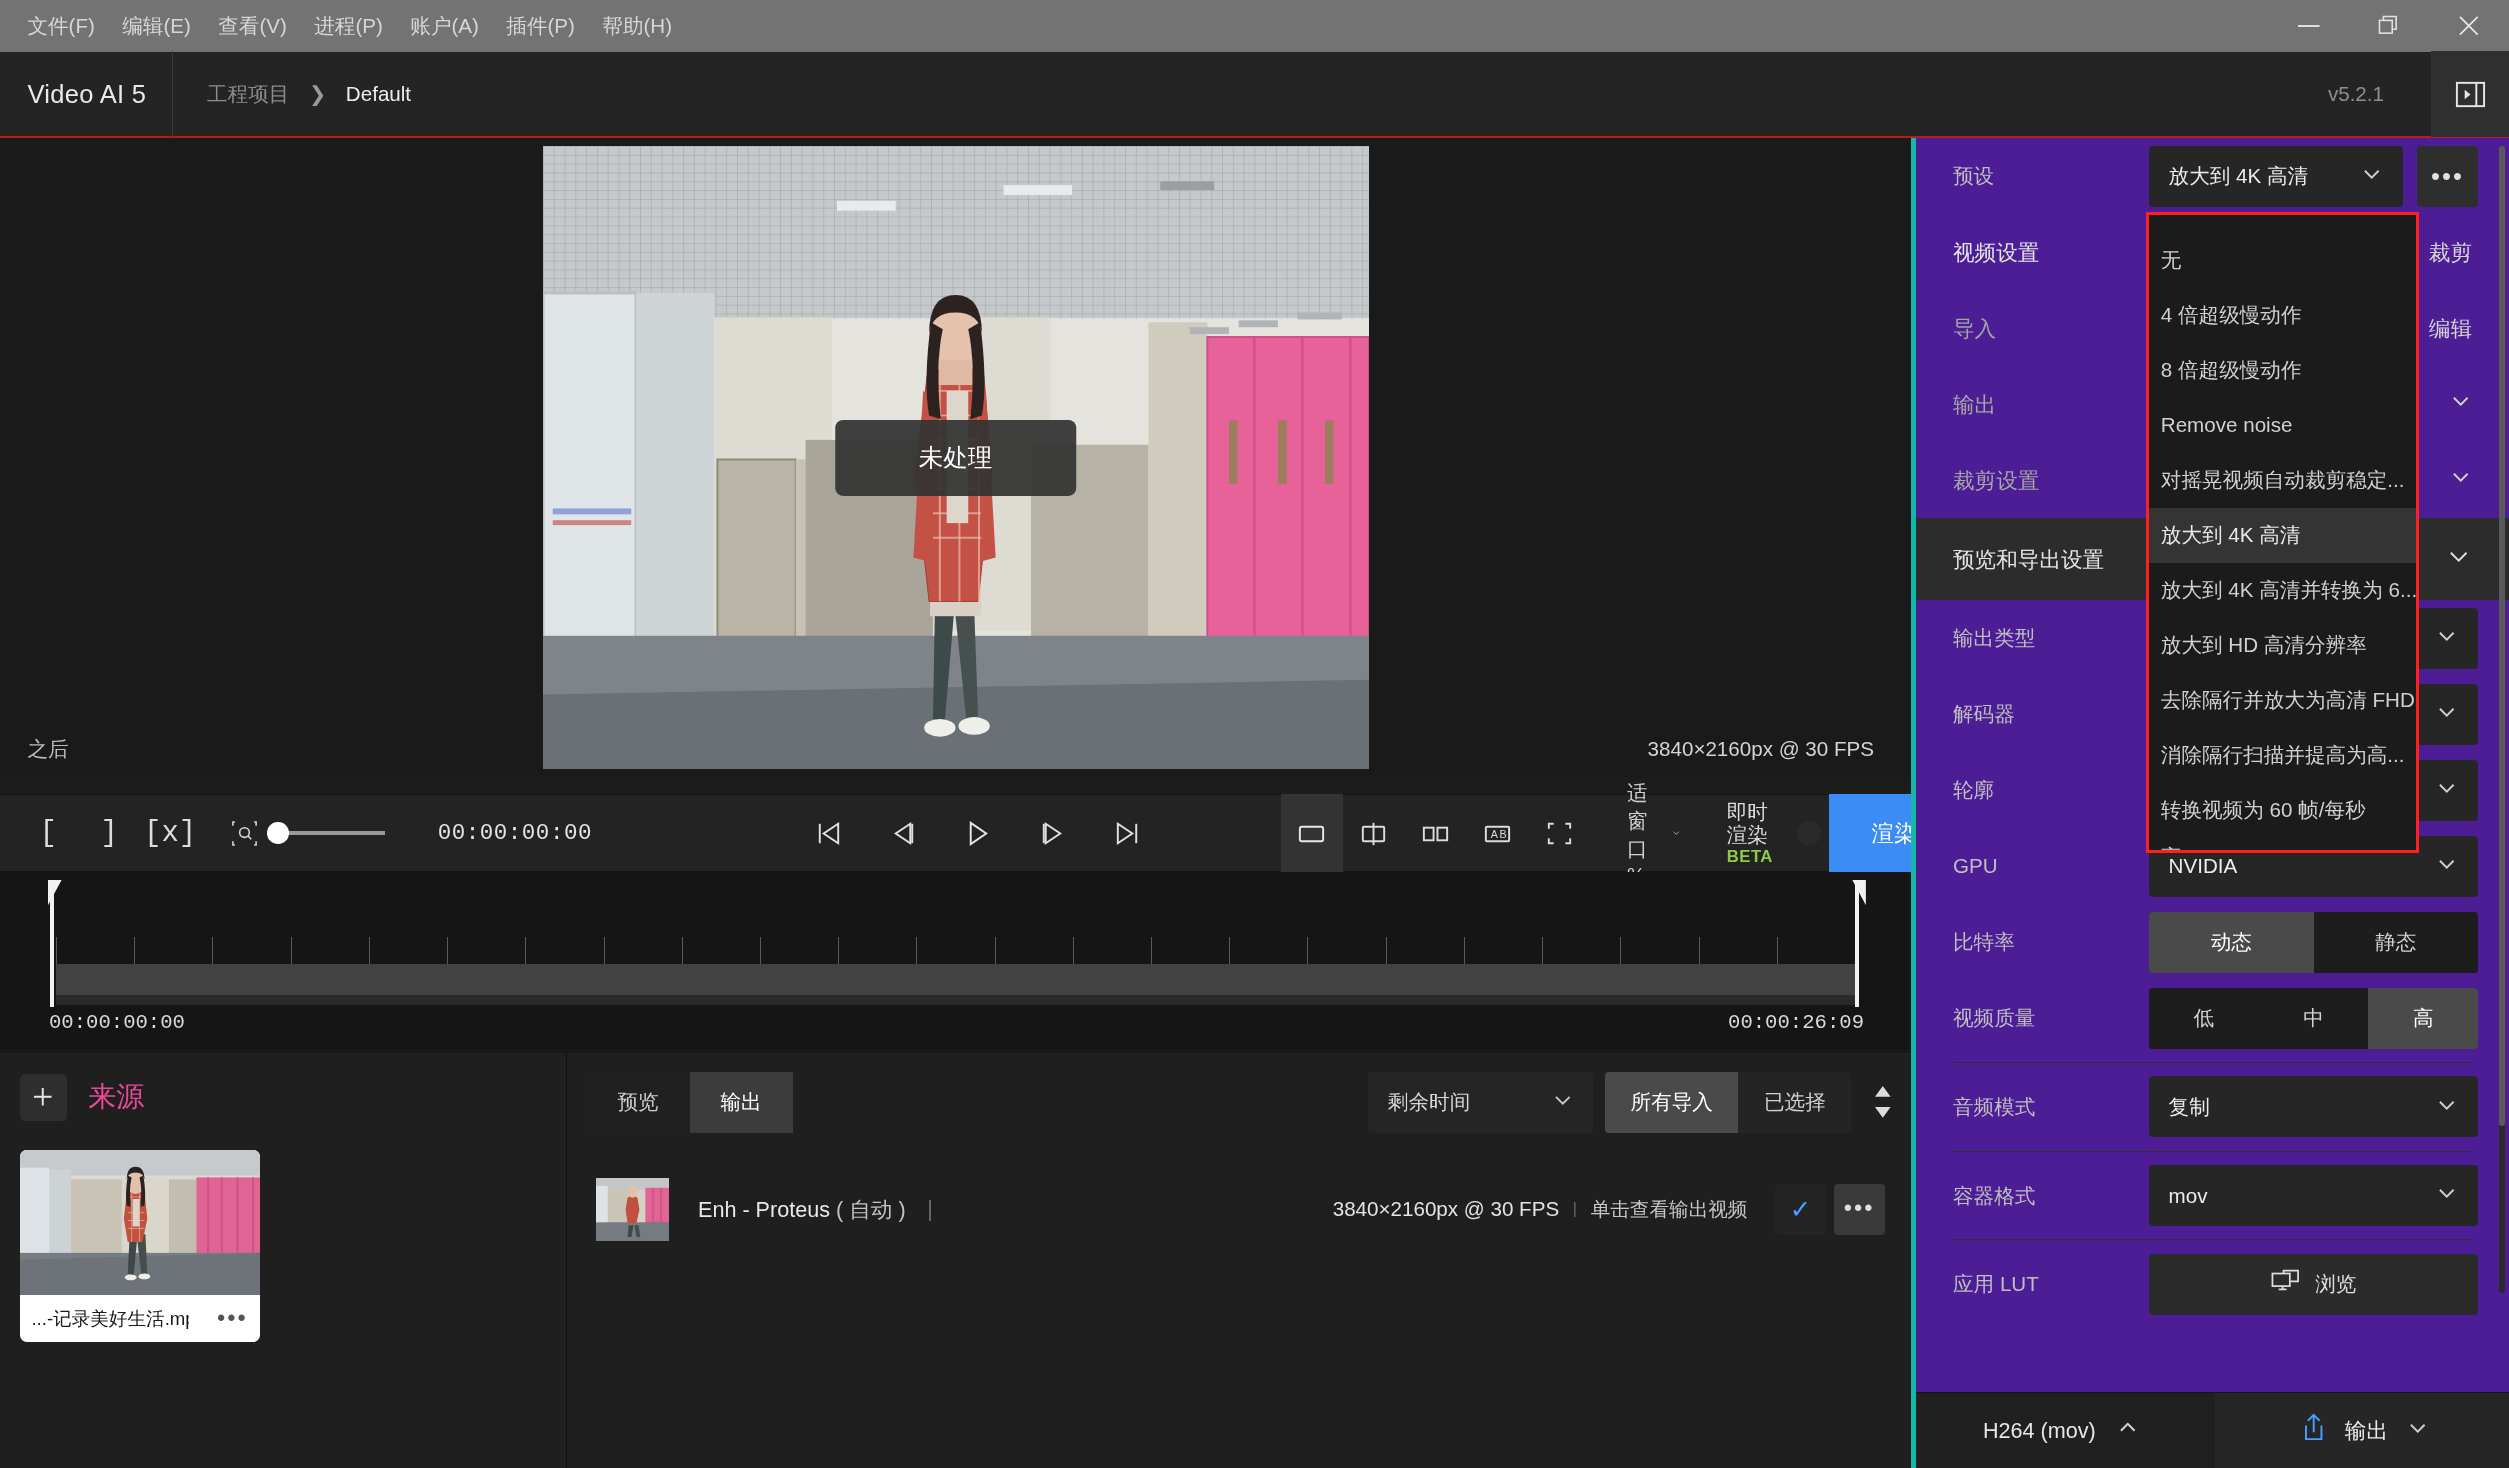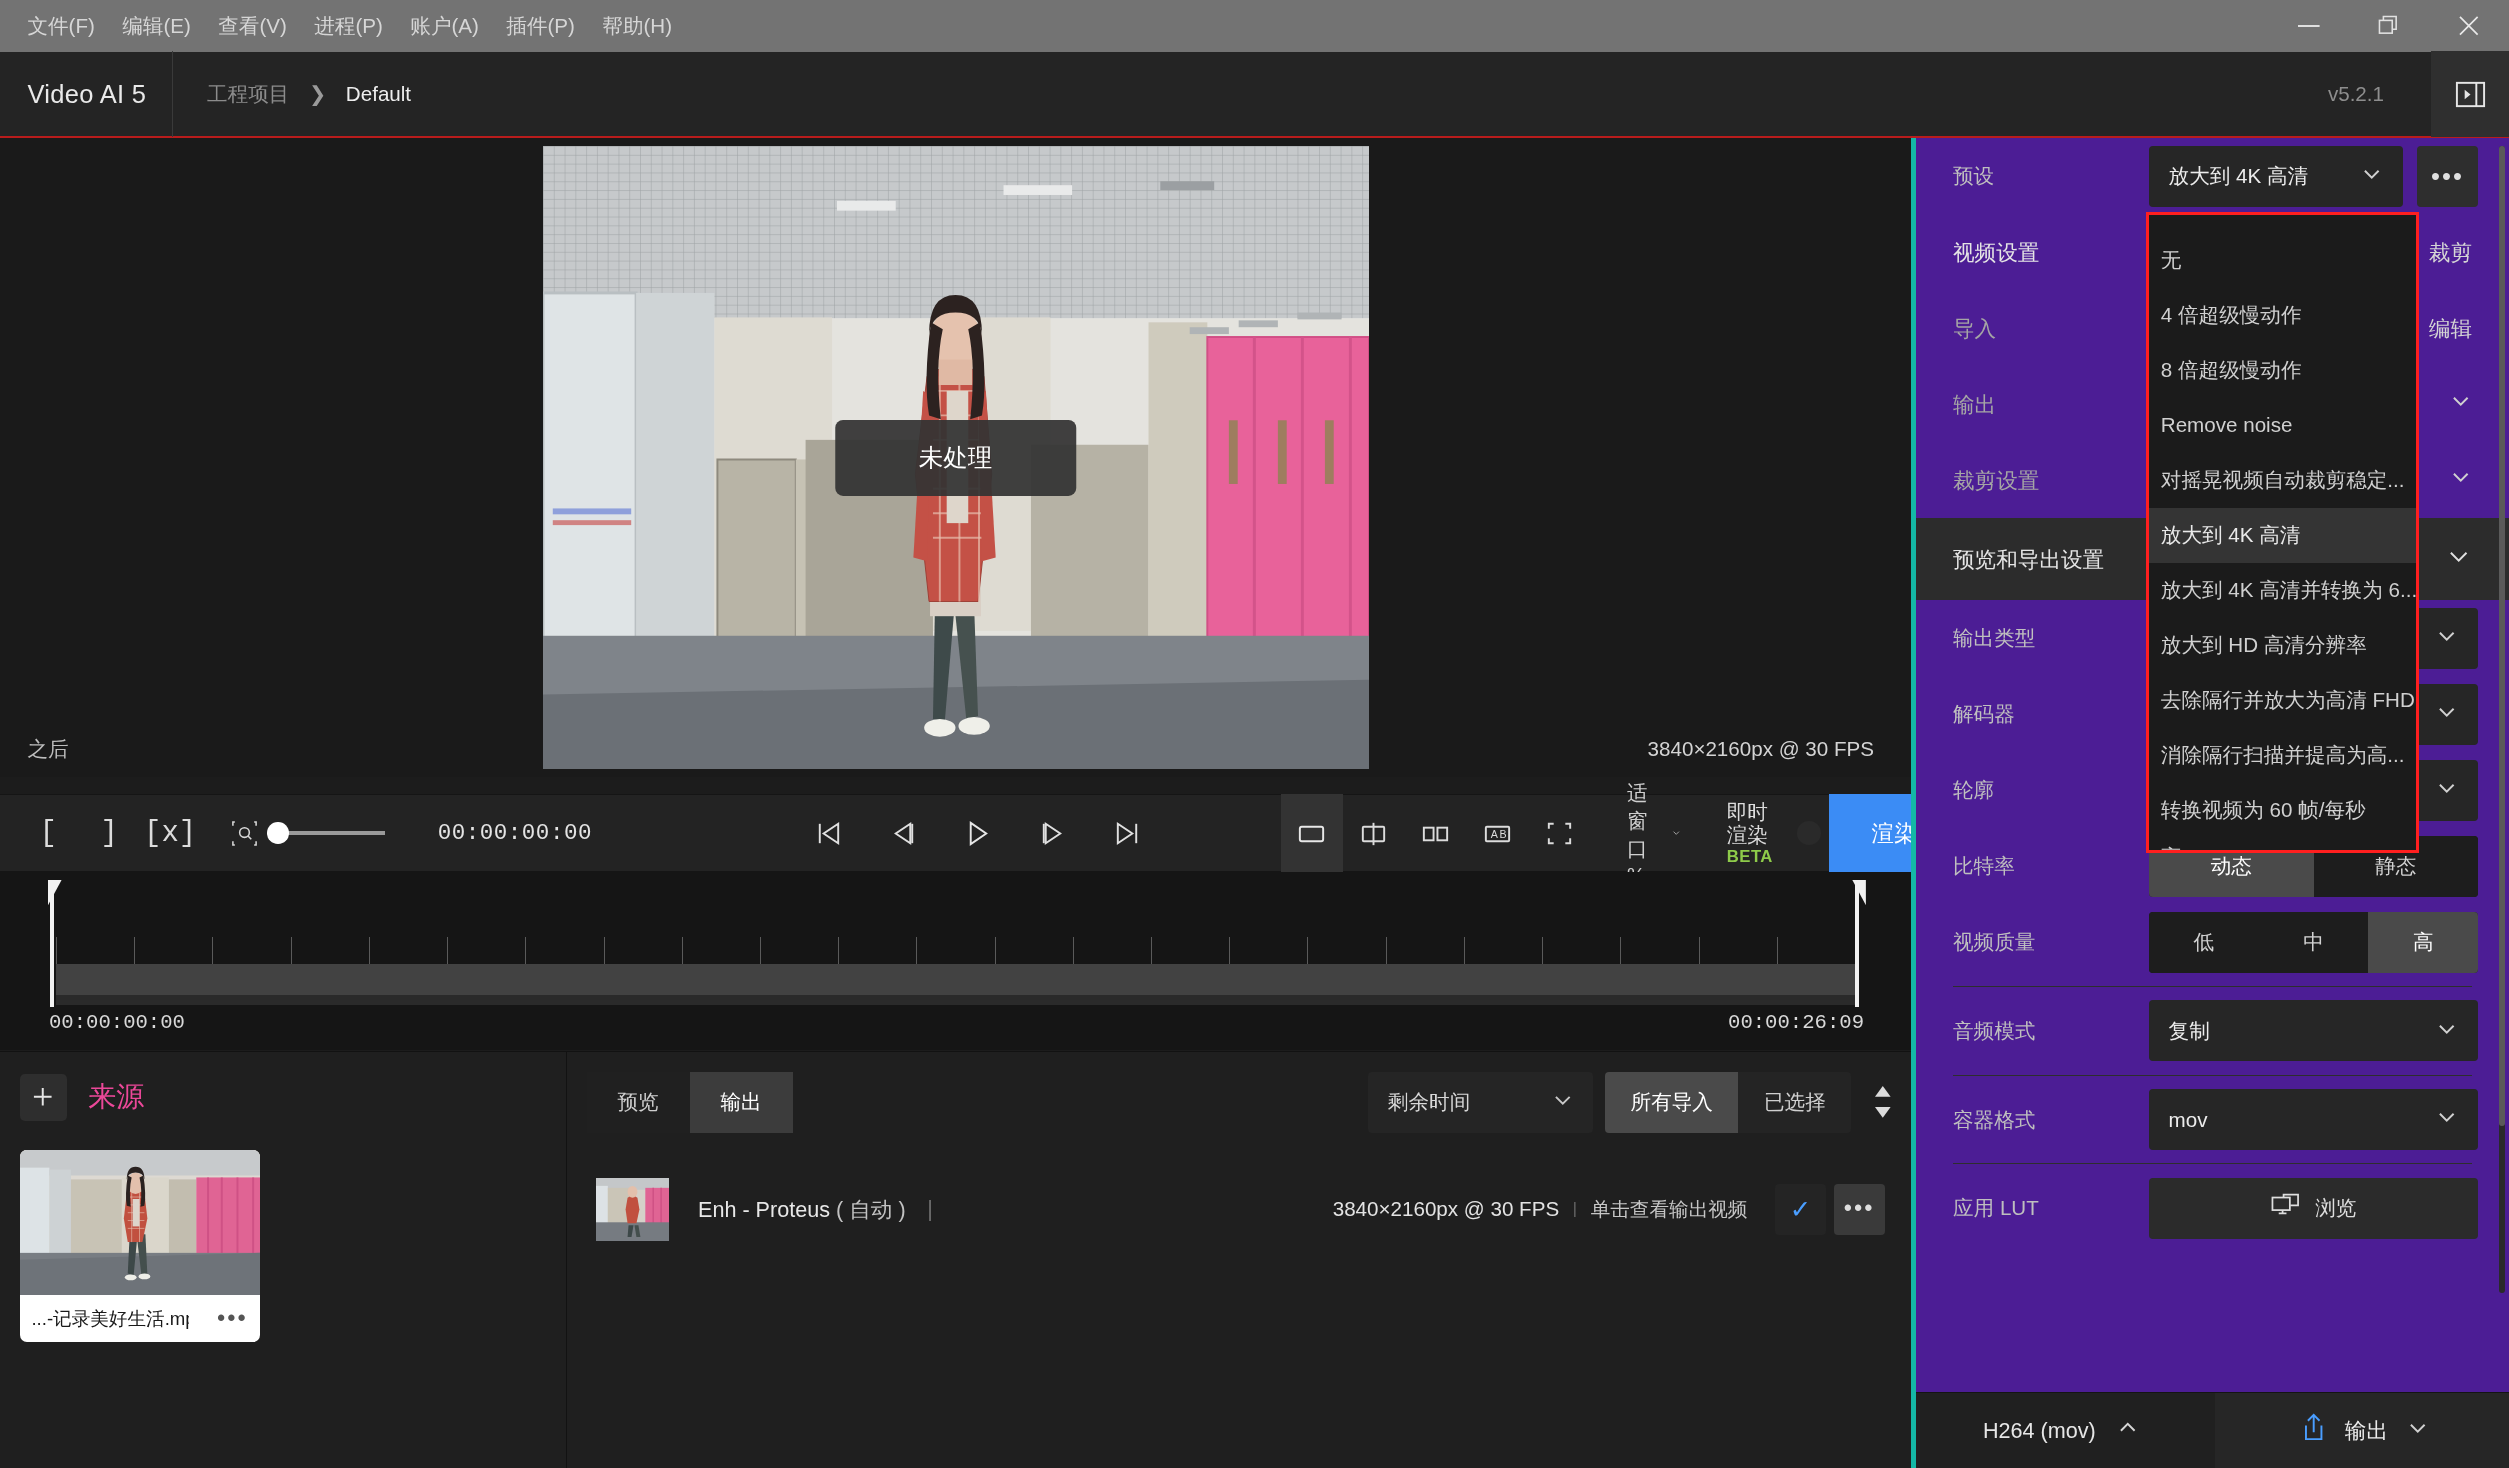--- a/index.html
+++ b/index.html
@@ -776,20 +776,33 @@
           <span></span>
           <span class="caret">
             <svg width="23.5" height="23.5" viewBox="0 0 24 24" fill="none" stroke="#d0d0d0" stroke-width="2">
                 <path d="M5 9l7 7 7-7"></path>
               </svg>
           </span>
         </div>
       </div>
     </div>
 
+    <div class="prow">
+      <div class="plabel">GPU</div>
+      <div class="pctl">
+        <div class="dd">
+          <span>NVIDIA</span>
+          <span class="caret">
+            <svg width="23.5" height="23.5" viewBox="0 0 24 24" fill="none" stroke="#d0d0d0" stroke-width="2">
+                <path d="M5 9l7 7 7-7"></path>
+              </svg>
+          </span>
+        </div>
+      </div>
+    </div>
 
     <div class="prow">
       <div class="plabel">比特率</div>
       <div class="pctl">
         <div class="segr">
           <div class="active">动态</div>
           <div>静态</div>
         </div>
       </div>
     </div>

